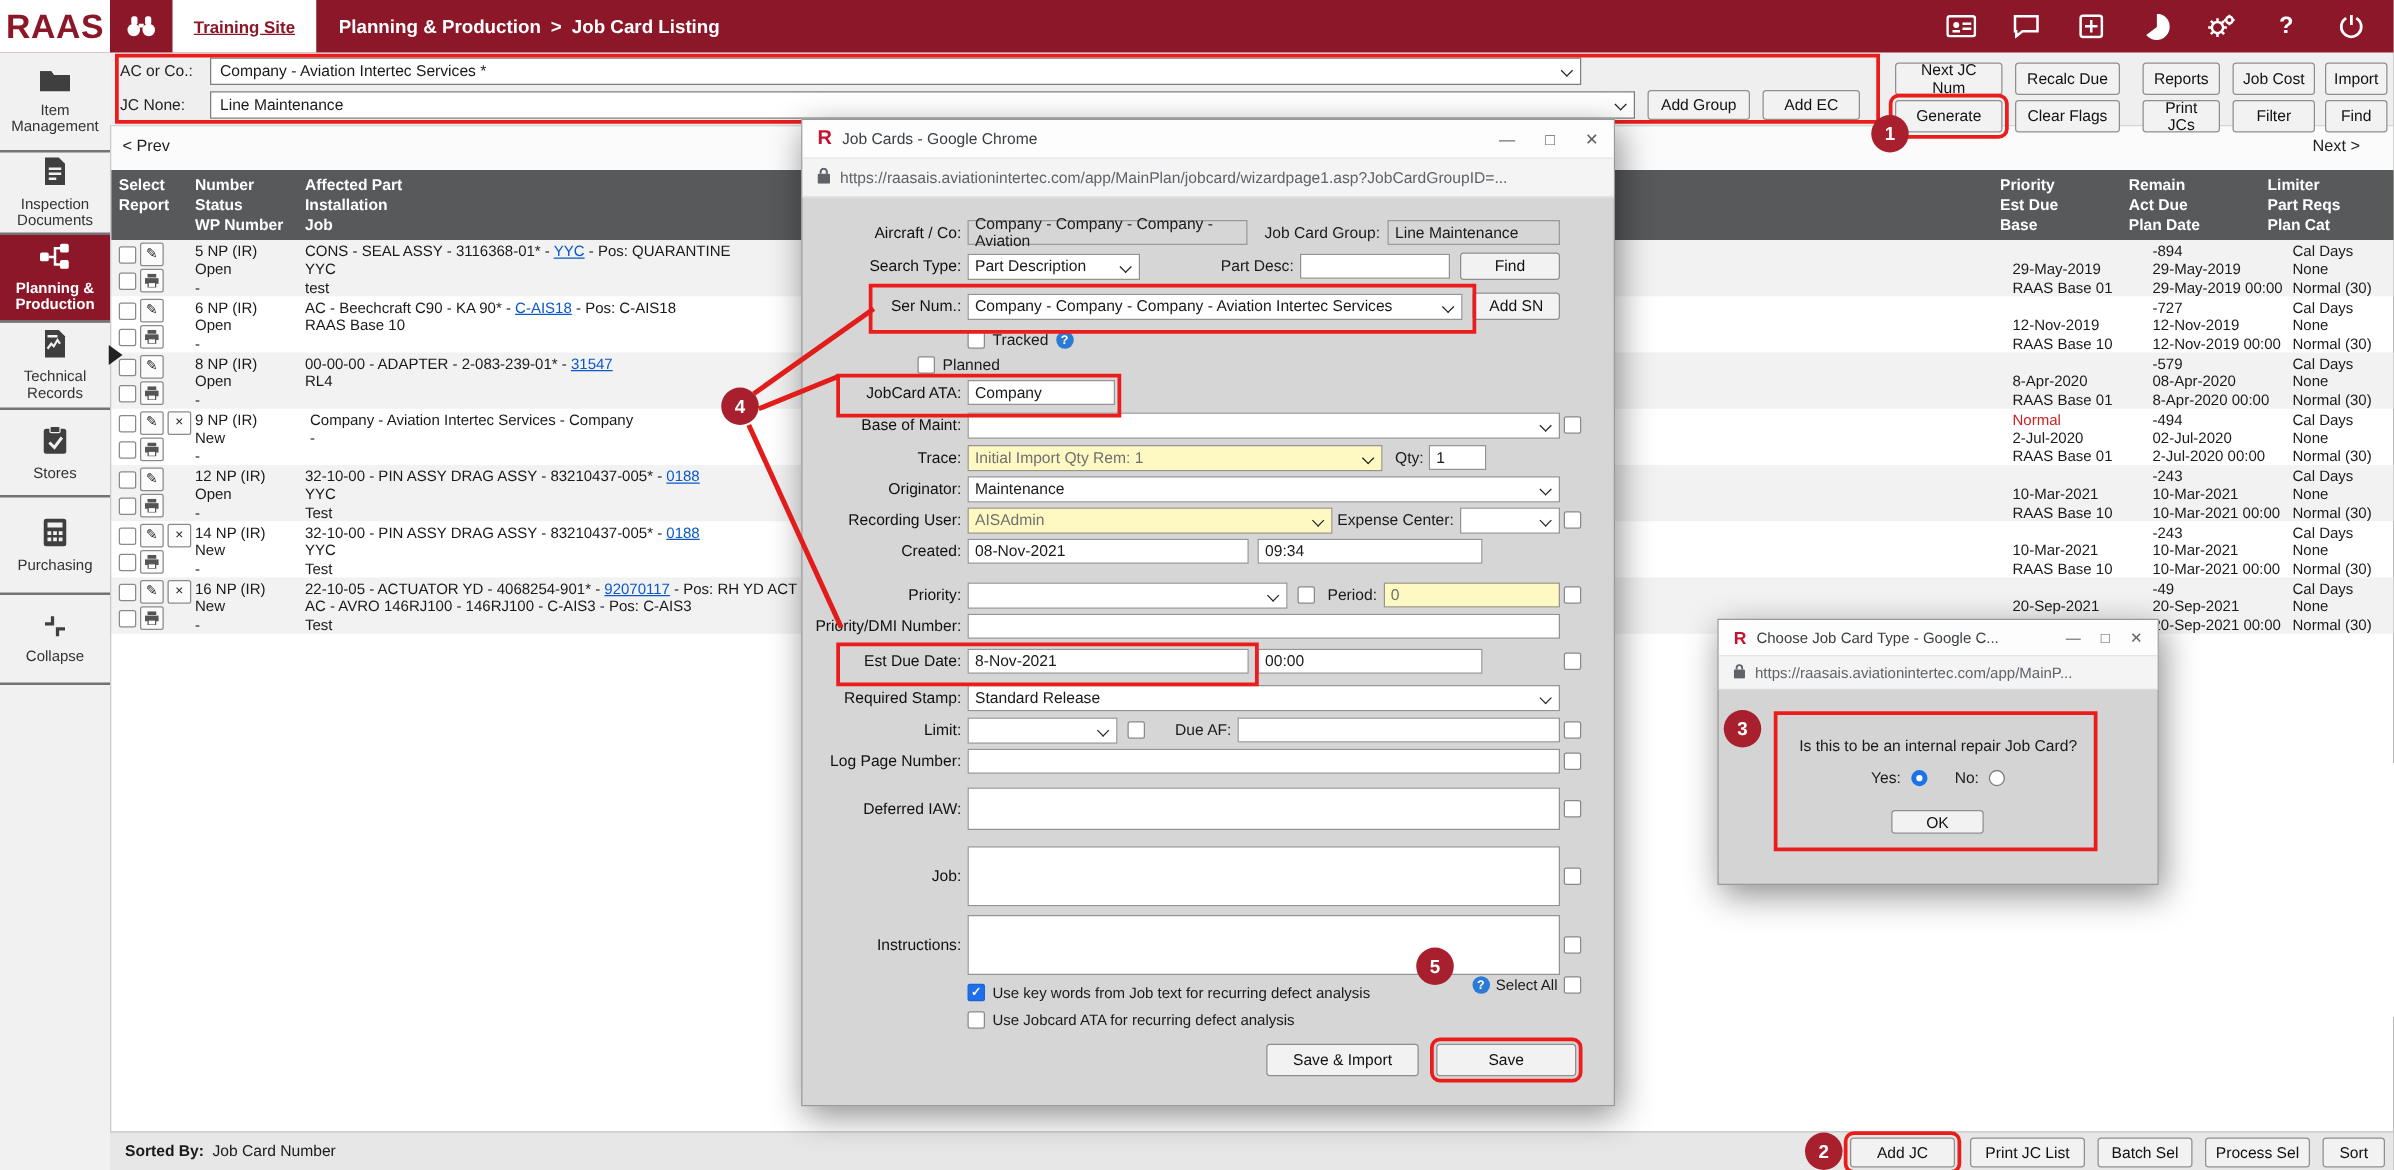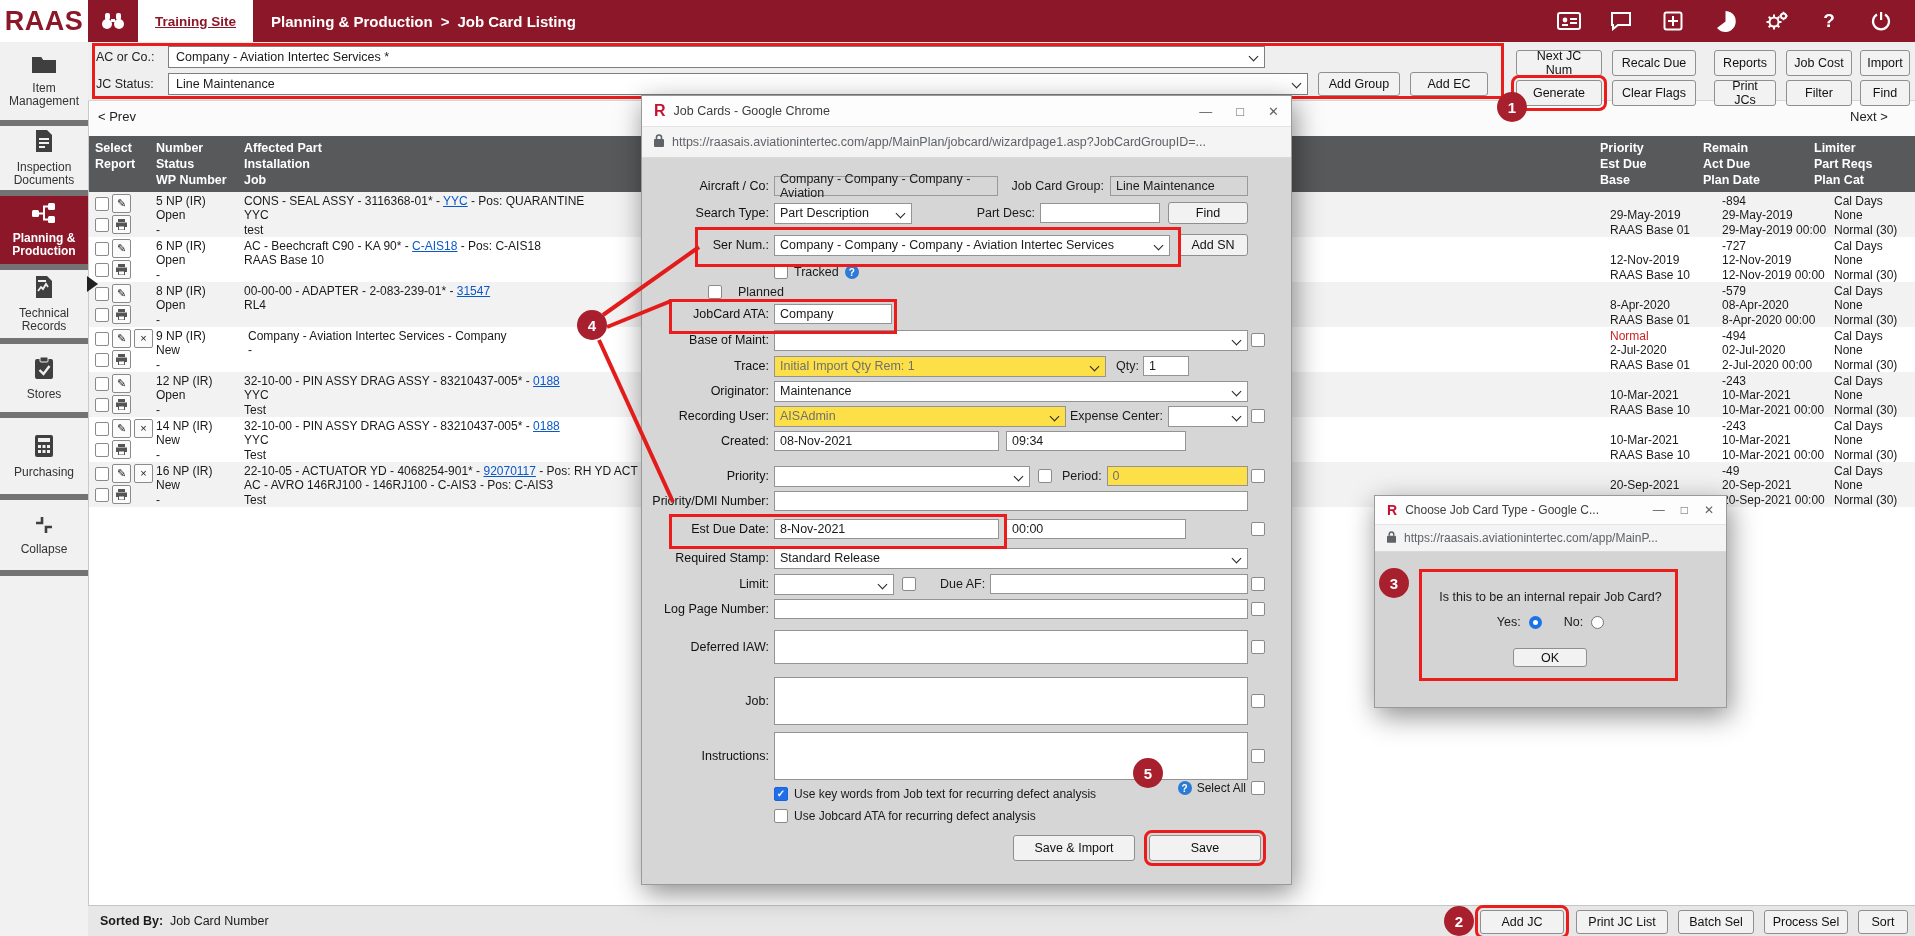--- a/index.html
+++ b/index.html
@@ -11,21 +11,21 @@
         font-weight:bold;font-size:27px;color:#8C1728;letter-spacing:.5px}
   .binoc{margin:0 12px 0 12px;display:flex}
   .ttab{height:42px;background:#fff;color:#8C1728;font-weight:bold;font-size:13.5px;display:flex;align-items:center;
         padding:0 17px;text-decoration:underline;cursor:pointer}
   .crumb{color:#fff;font-size:15px;font-weight:bold;margin-left:18px;display:flex;gap:8px;align-items:center}
   .hicons{margin-left:auto;display:flex;gap:28px;align-items:center;padding-right:22px}
   .hic{width:24px;height:24px;display:flex;align-items:center;justify-content:center;cursor:pointer;color:#fff;font-weight:bold;font-size:19px}
   
   .sidebar{position:absolute;left:0;top:42px;width:88px;height:894px;background:#F1F1F1;border-right:1px solid #C9C9C9;z-index:5}
   .sitem{display:flex;flex-direction:column;align-items:center;justify-content:center;gap:5px;
-         border-bottom:6px solid #737373;font-size:12px;color:#333;text-align:center;line-height:13px;cursor:pointer;position:relative}
+         border-bottom:2px solid #737373;font-size:12px;color:#333;text-align:center;line-height:13px;cursor:pointer;position:relative}
   .sitem svg{flex:none}
   .sitem.active{background:#8C1728;color:#fff;font-weight:bold}
   .rowmark{position:absolute;left:87px;top:276px;width:0;height:0;border-top:8px solid transparent;
            border-bottom:8px solid transparent;border-left:11px solid #222;z-index:60}
   
   .filterzone{position:absolute;left:88px;top:42px;width:1827px;height:58px;background:#EFEFEF;border-bottom:1px solid #D5D5D5;z-index:6}
   .flabel-top{position:absolute;font-size:12.5px;color:#222}
   .fakesel{position:absolute;background:#fff;border:1px solid #7E7E7E;height:22px;display:flex;align-items:center;
            padding:0 22px 0 7px;font-size:12.5px;cursor:pointer;box-sizing:border-box}
   .chev{position:absolute;right:7px;top:6px;width:6px;height:6px;border-right:1.7px solid #222;border-bottom:1.7px solid #222;transform:rotate(45deg)}
@@ -62,21 +62,21 @@
   .jcform{padding-top:8px}
   .frow{display:flex;align-items:center;position:relative}
   .flb{width:127px;text-align:right;padding-right:5px;flex:none;font-size:12.5px;color:#111}
   .fields{width:474px;display:flex;align-items:center;flex:none;position:relative}
   .inp{background:#fff;border:1px solid #949494;height:20px;display:flex;align-items:center;padding:0 5px;
        font-size:12.5px;box-sizing:border-box}
   .ro{background:#D6D6D6;border:1px solid #9A9A9A}
   .fsel{background:#fff;border:1px solid #949494;height:21px;display:flex;align-items:center;padding:0 20px 0 5px;
         font-size:12.5px;position:relative;box-sizing:border-box;cursor:pointer}
   .fsel .chev{top:6px}
-  .dis{background:#fde047;color:#707070}
+  .dis{background:#fef9c3;color:#707070}
   .ta{background:#fff;border:1px solid #949494}
   .endcb{position:absolute;right:26px;top:50%;transform:translateY(-50%)}
   .qicon{width:14px;height:14px;border-radius:50%;background:#2B7BD6;color:#fff;font-size:10px;font-weight:bold;
          display:inline-flex;align-items:center;justify-content:center;flex:none}
   .rad{width:13px;height:13px;border-radius:50%;border:1px solid #767676;background:#fff;display:inline-block;box-sizing:border-box}
   .rad.on{border:4px solid #1A73E8}
   .rbox{position:absolute;border:3px solid #EB1C1C;z-index:5;pointer-events:none}
   
   .bbar{position:absolute;left:88px;top:905px;width:1827px;height:31px;background:#E7E7E7;border-top:1px solid #C5C5C5;z-index:6}
   
@@ -221,21 +221,21 @@
     </div>
   </div>
   <div class="rowmark"></div>
 
   <div class="filterzone">
     <span class="flabel-top" style="left:8px;top:8px">AC or Co.:</span>
     <div class="fakesel" style="left:80px;top:4px;width:1097px">
       <span>Company - Aviation Intertec Services *</span>
         <i class="chev"></i>
     </div>
-    <span class="flabel-top" style="left:8px;top:35px">JC Status:</span>
+    <span class="flabel-top" style="left:8px;top:35px">JC None:</span>
     <div class="fakesel" style="left:80px;top:31px;width:1140px">
       <span>Line Maintenance</span>
         <i class="chev"></i>
     </div>
     <button class="btn" style="left:1230px;top:30px;width:82px;height:24px">Add Group</button>
     <button class="btn" style="left:1322px;top:30px;width:78px;height:24px">Add EC</button>
 
     <button class="btn" style="left:1428px;top:8px;width:86px;height:26px">Next JC Num</button>
     <button class="btn" style="left:1524px;top:8px;width:84px;height:26px">Recalc Due</button>
     <button class="btn outl-red" style="left:1428px;top:38px;width:86px;height:26px">Generate</button>
@@ -665,21 +665,21 @@
 
       <div class="frow" style="margin-top:5px;height:16px">
         <span style="margin-left:132px;display:flex;align-items:center;gap:6px">
           <span class="cbx"></span>
           <span>Tracked</span>
           <span class="qicon">?</span>
         </span>
       </div>
 
       <div class="frow" style="margin-top:4px;height:16px">
-        <span style="margin-left:66px;display:flex;align-items:center;gap:16px">
+        <span style="margin-left:92px;display:flex;align-items:center;gap:6px">
           <span class="cbx"></span>
           <span>Planned</span>
         </span>
       </div>
 
       <div class="frow" style="margin-top:3px;height:22px">
         <i class="rbox" style="left:27px;top:-4px;width:222px;height:29px"></i>
         <span class="flb">JobCard ATA:</span>
         <span class="fields">
             <span class="inp" style="width:118px">Company</span>

